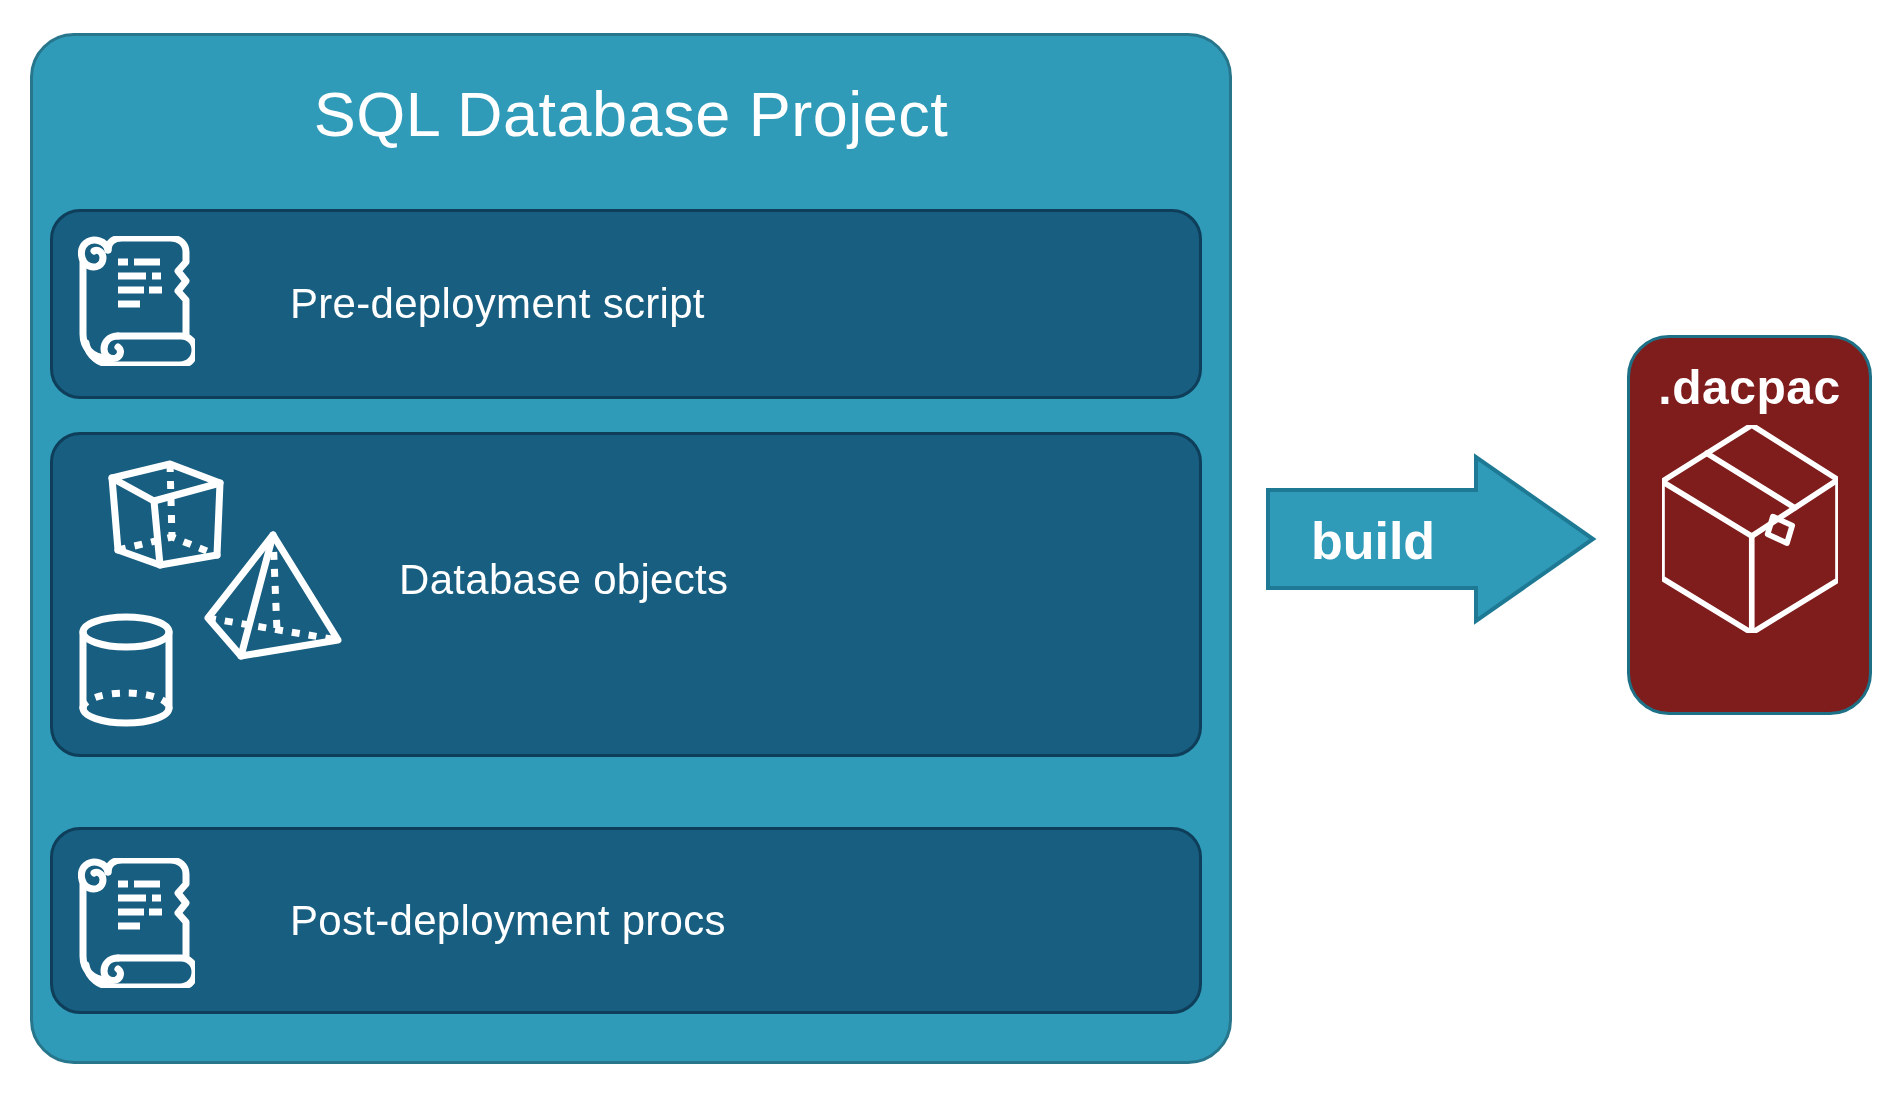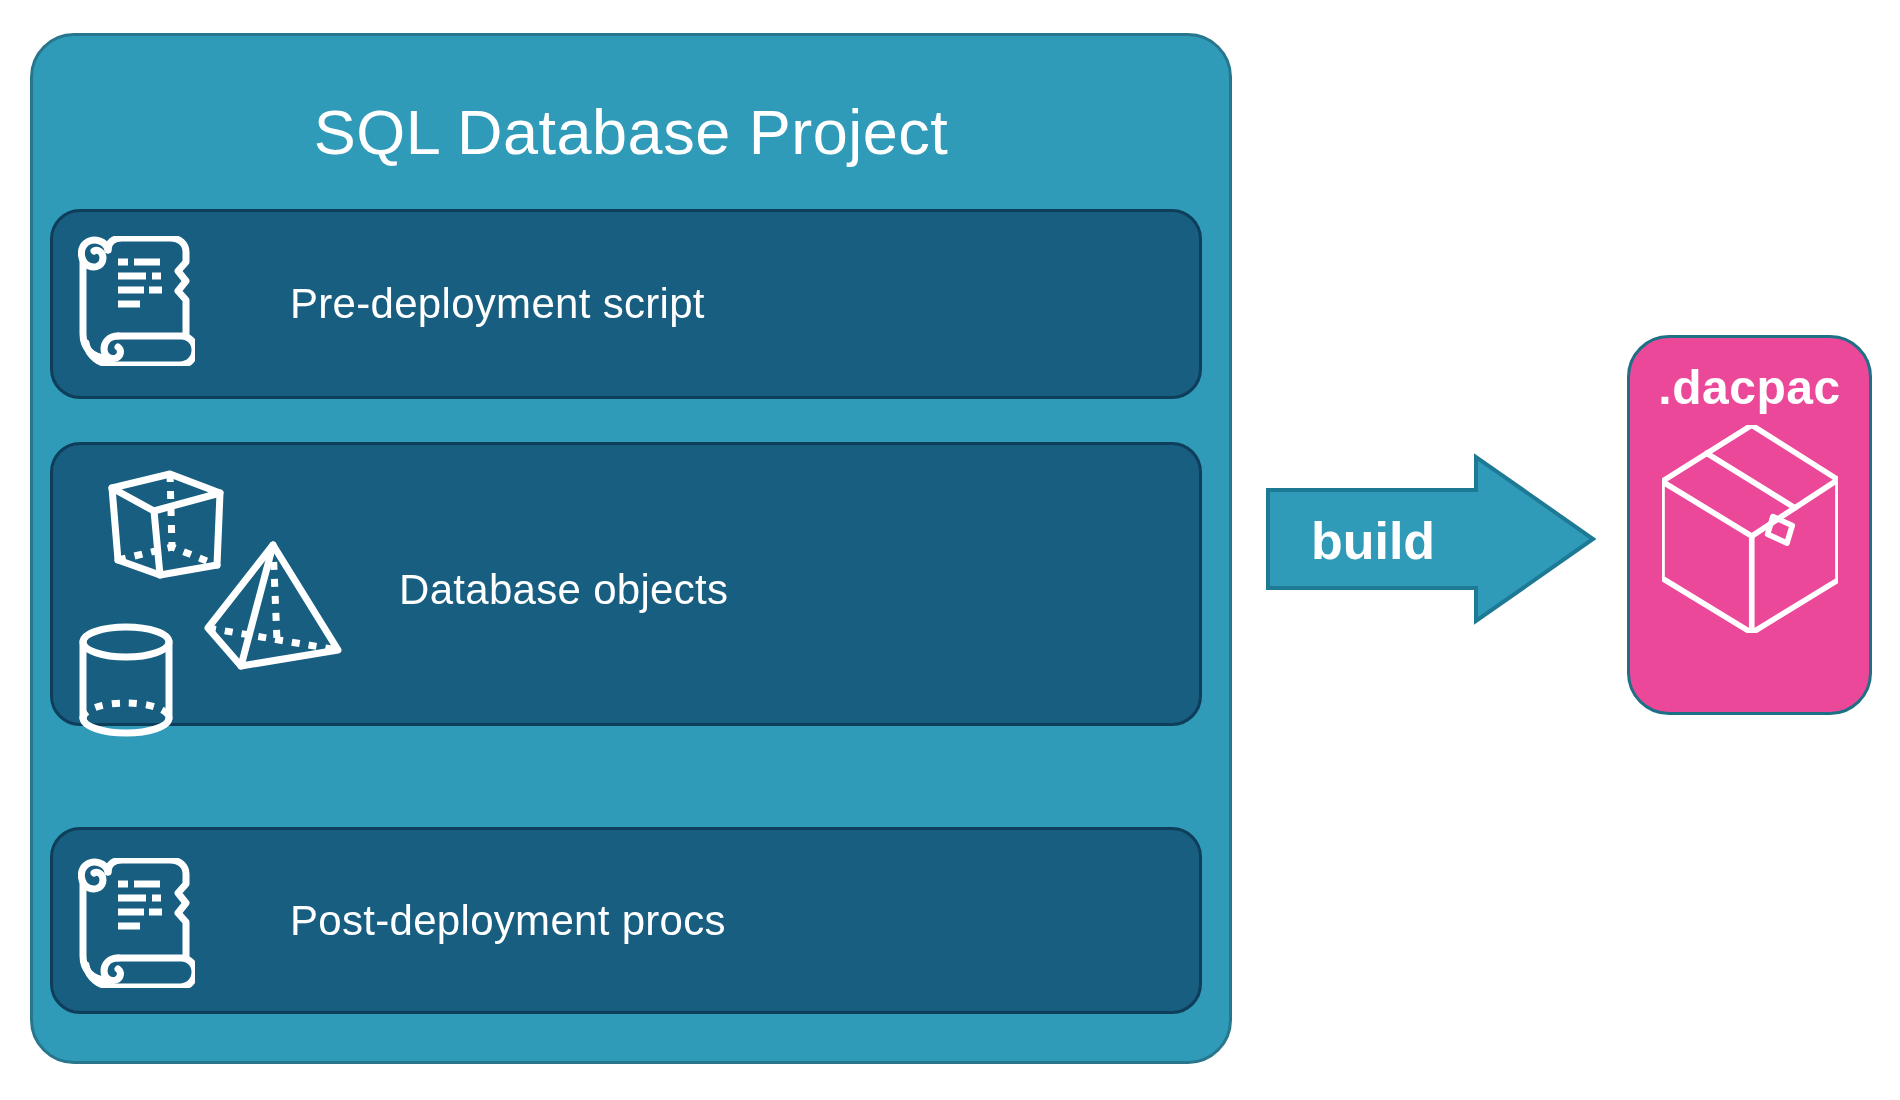--- a/index.html
+++ b/index.html
@@ -5,29 +5,29 @@
   html,body{margin:0;padding:0;}
   body{
     width:1900px;height:1100px;background:#ffffff;position:relative;overflow:hidden;
     font-family:"Liberation Sans", sans-serif;-webkit-font-smoothing:antialiased;
   }
   .project{
     position:absolute;left:30px;top:33px;width:1202px;height:1031px;
     background:#2F9BB8;border:3px solid #27768C;border-radius:44px;box-sizing:border-box;
   }
   .project-title{
-    margin:18px;padding-top:42px;text-align:center;color:#ffffff;
+    margin:0;padding-top:42px;text-align:center;color:#ffffff;
     font-size:63px;font-weight:400;letter-spacing:0.5px;line-height:72px;
   }
   .panel{
     position:absolute;left:17px;width:1152px;background:#175E80;
     border:3px solid #0E3E59;border-radius:30px;box-sizing:border-box;
   }
   .panel-pre{top:173px;height:190px;}
-  .panel-objects{top:406px;height:284px;}
+  .panel-objects{top:396px;height:325px;}
   .panel-post{top:791px;height:187px;}
   .scroll-svg{position:absolute;left:25px;top:24px;width:117px;height:130px;}
   .panel-post .scroll-svg{top:28px;}
   .panel-label{
     position:absolute;left:237px;top:0;height:100%;display:flex;align-items:center;
     color:#ffffff;font-size:42px;font-weight:400;letter-spacing:0.3px;
   }
   .objects-svg{position:absolute;left:0;top:0;width:1146px;height:319px;}
   .objects-label{
     position:absolute;left:346px;top:116px;color:#ffffff;font-size:42px;
@@ -35,21 +35,21 @@
   }
   .objects-label span{display:block;}
   .arrow-svg{position:absolute;left:1266px;top:453px;width:332px;height:172px;}
   .arrow-label{
     position:absolute;left:1266px;top:492px;width:214px;height:98px;
     display:flex;align-items:center;justify-content:center;
     color:#ffffff;font-size:52px;font-weight:700;
   }
   .dacpac{
     position:absolute;left:1627px;top:335px;width:245px;height:380px;
-    background:#ec4899;border:3px solid #1D7086;border-radius:42px;box-sizing:border-box;
+    background:#7f1d1d;border:3px solid #1D7086;border-radius:42px;box-sizing:border-box;
     display:flex;flex-direction:column;align-items:center;
   }
   .dacpac-label{margin-top:22px;color:#ffffff;font-size:48px;font-weight:700;letter-spacing:0.5px;}
   .package-svg{width:176px;height:208px;margin-top:10px;}
   svg .stroke{fill:none;stroke:#ffffff;stroke-width:7;stroke-linecap:round;stroke-linejoin:round;}
   svg .bar{fill:none;stroke:#ffffff;stroke-width:7;stroke-linecap:butt;}
   svg .dash{fill:none;stroke:#ffffff;stroke-width:7;stroke-linecap:butt;stroke-dasharray:8 9;}
 </style>
 </head>
 <body>

